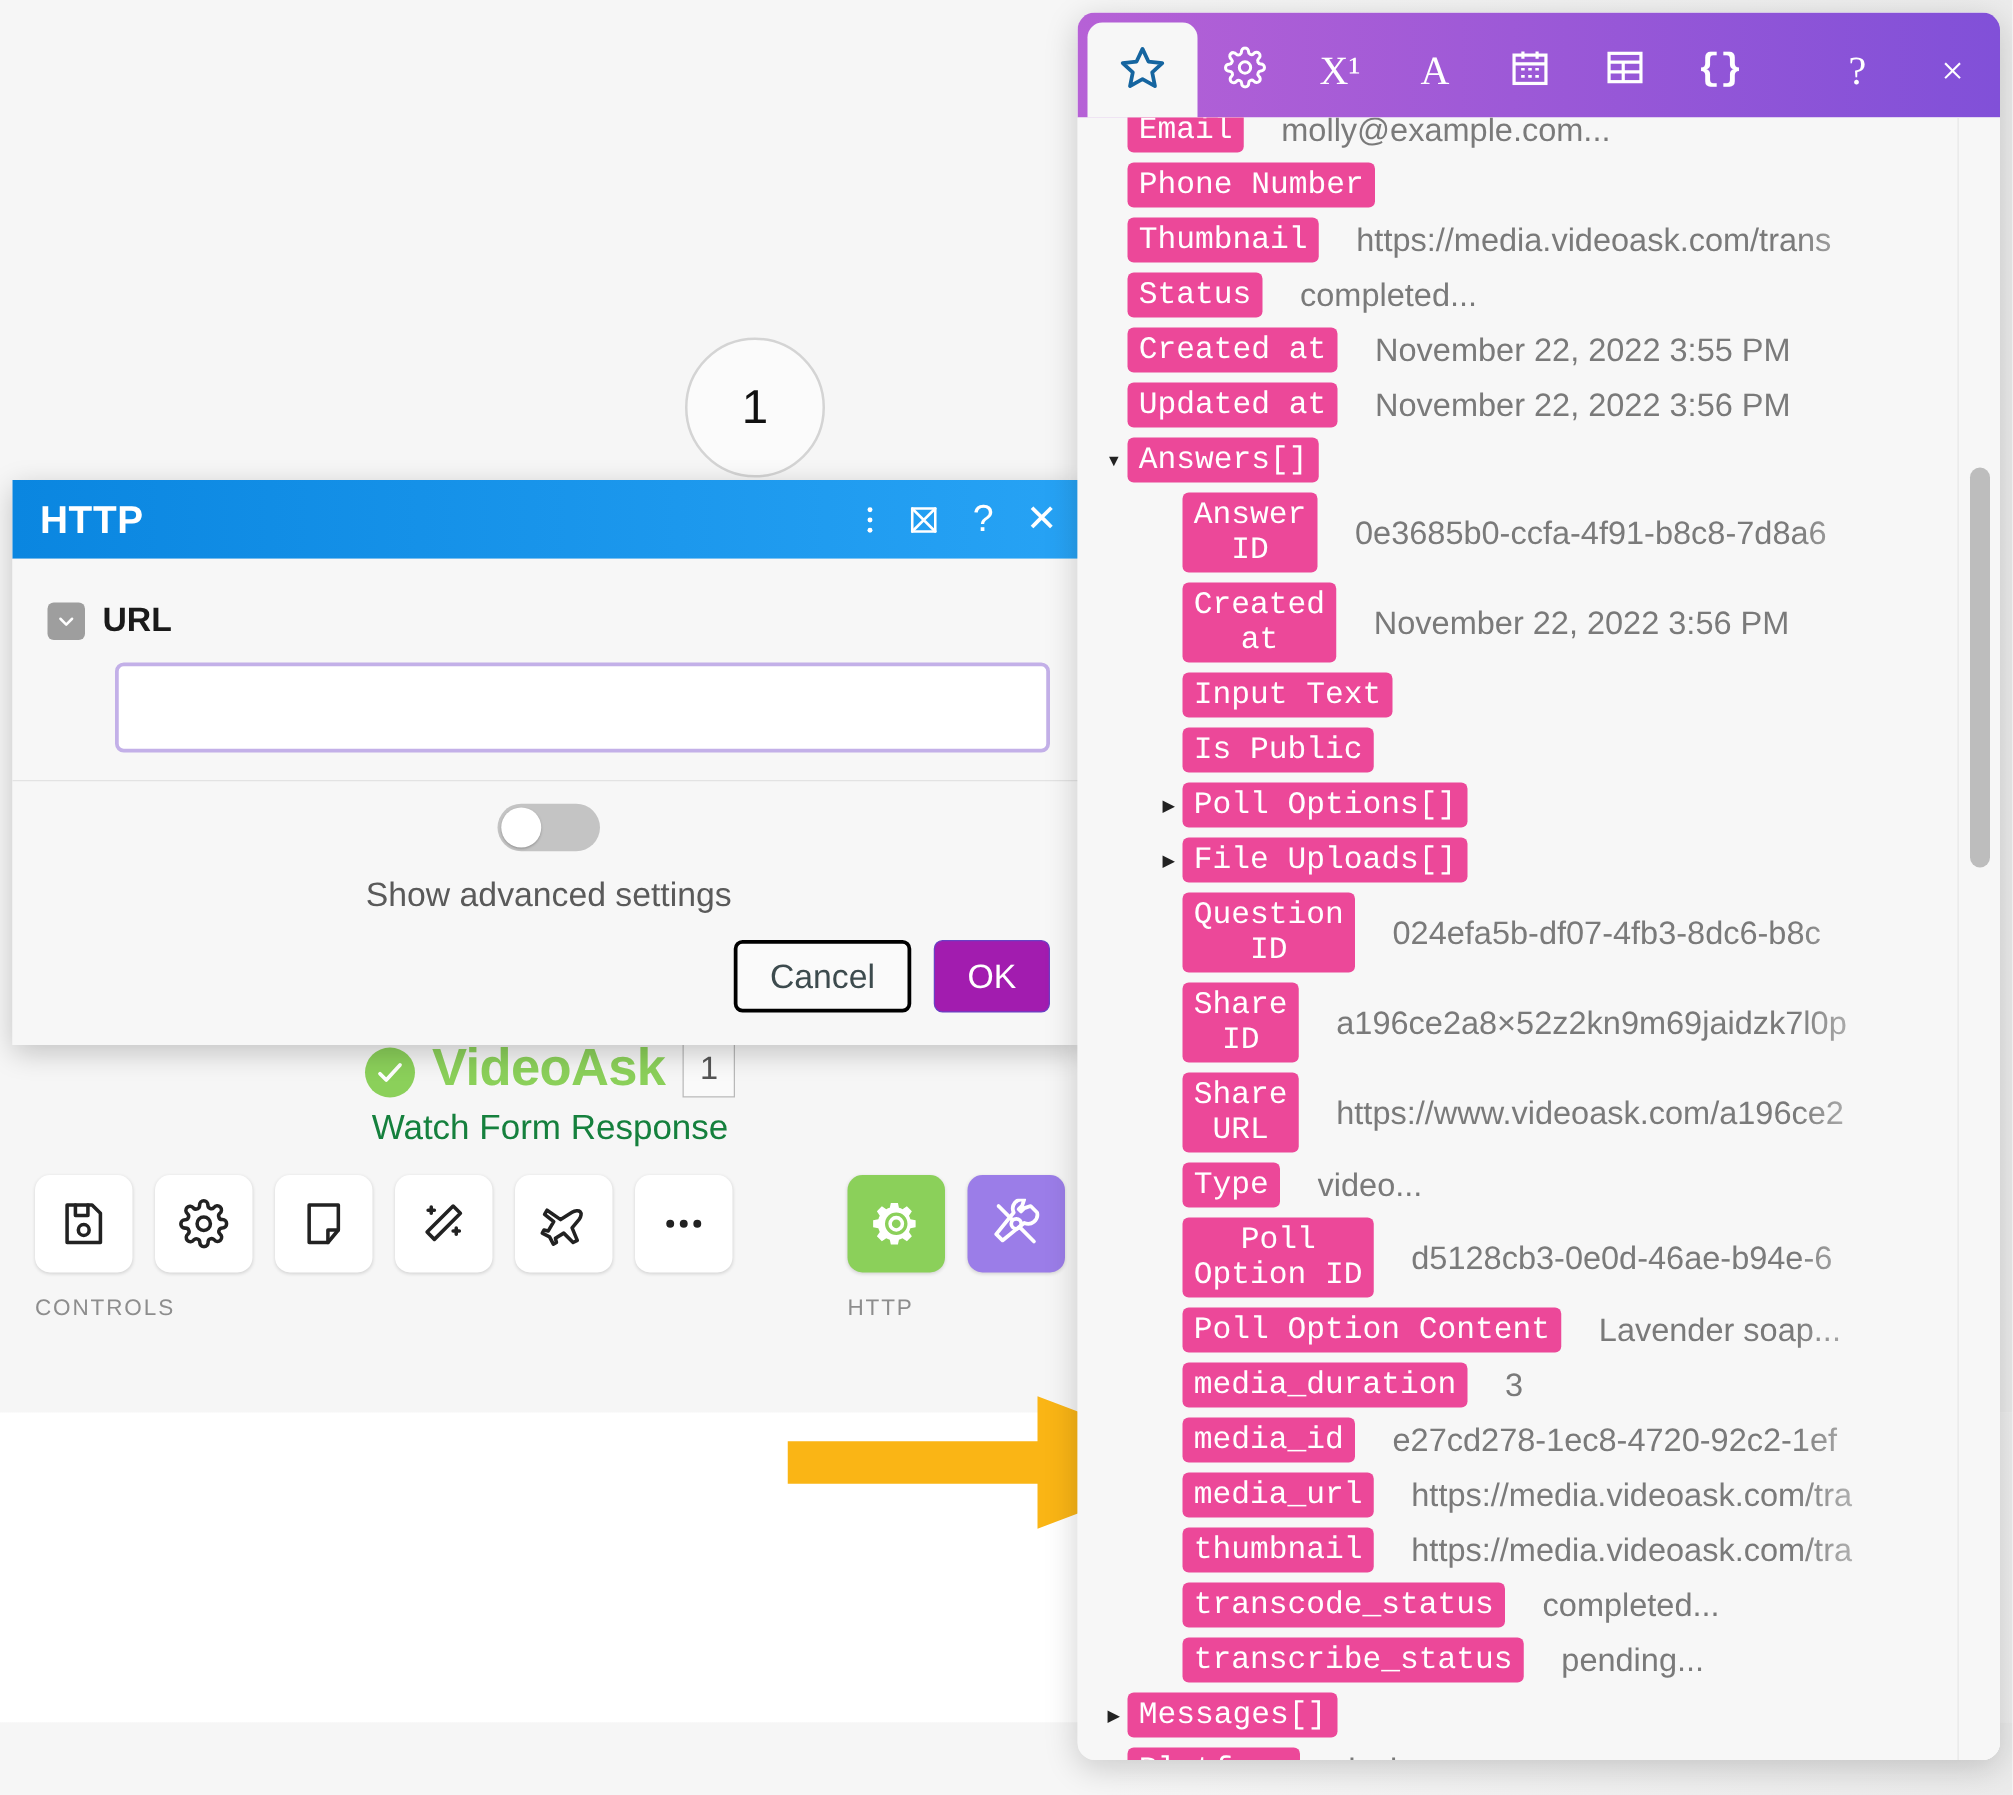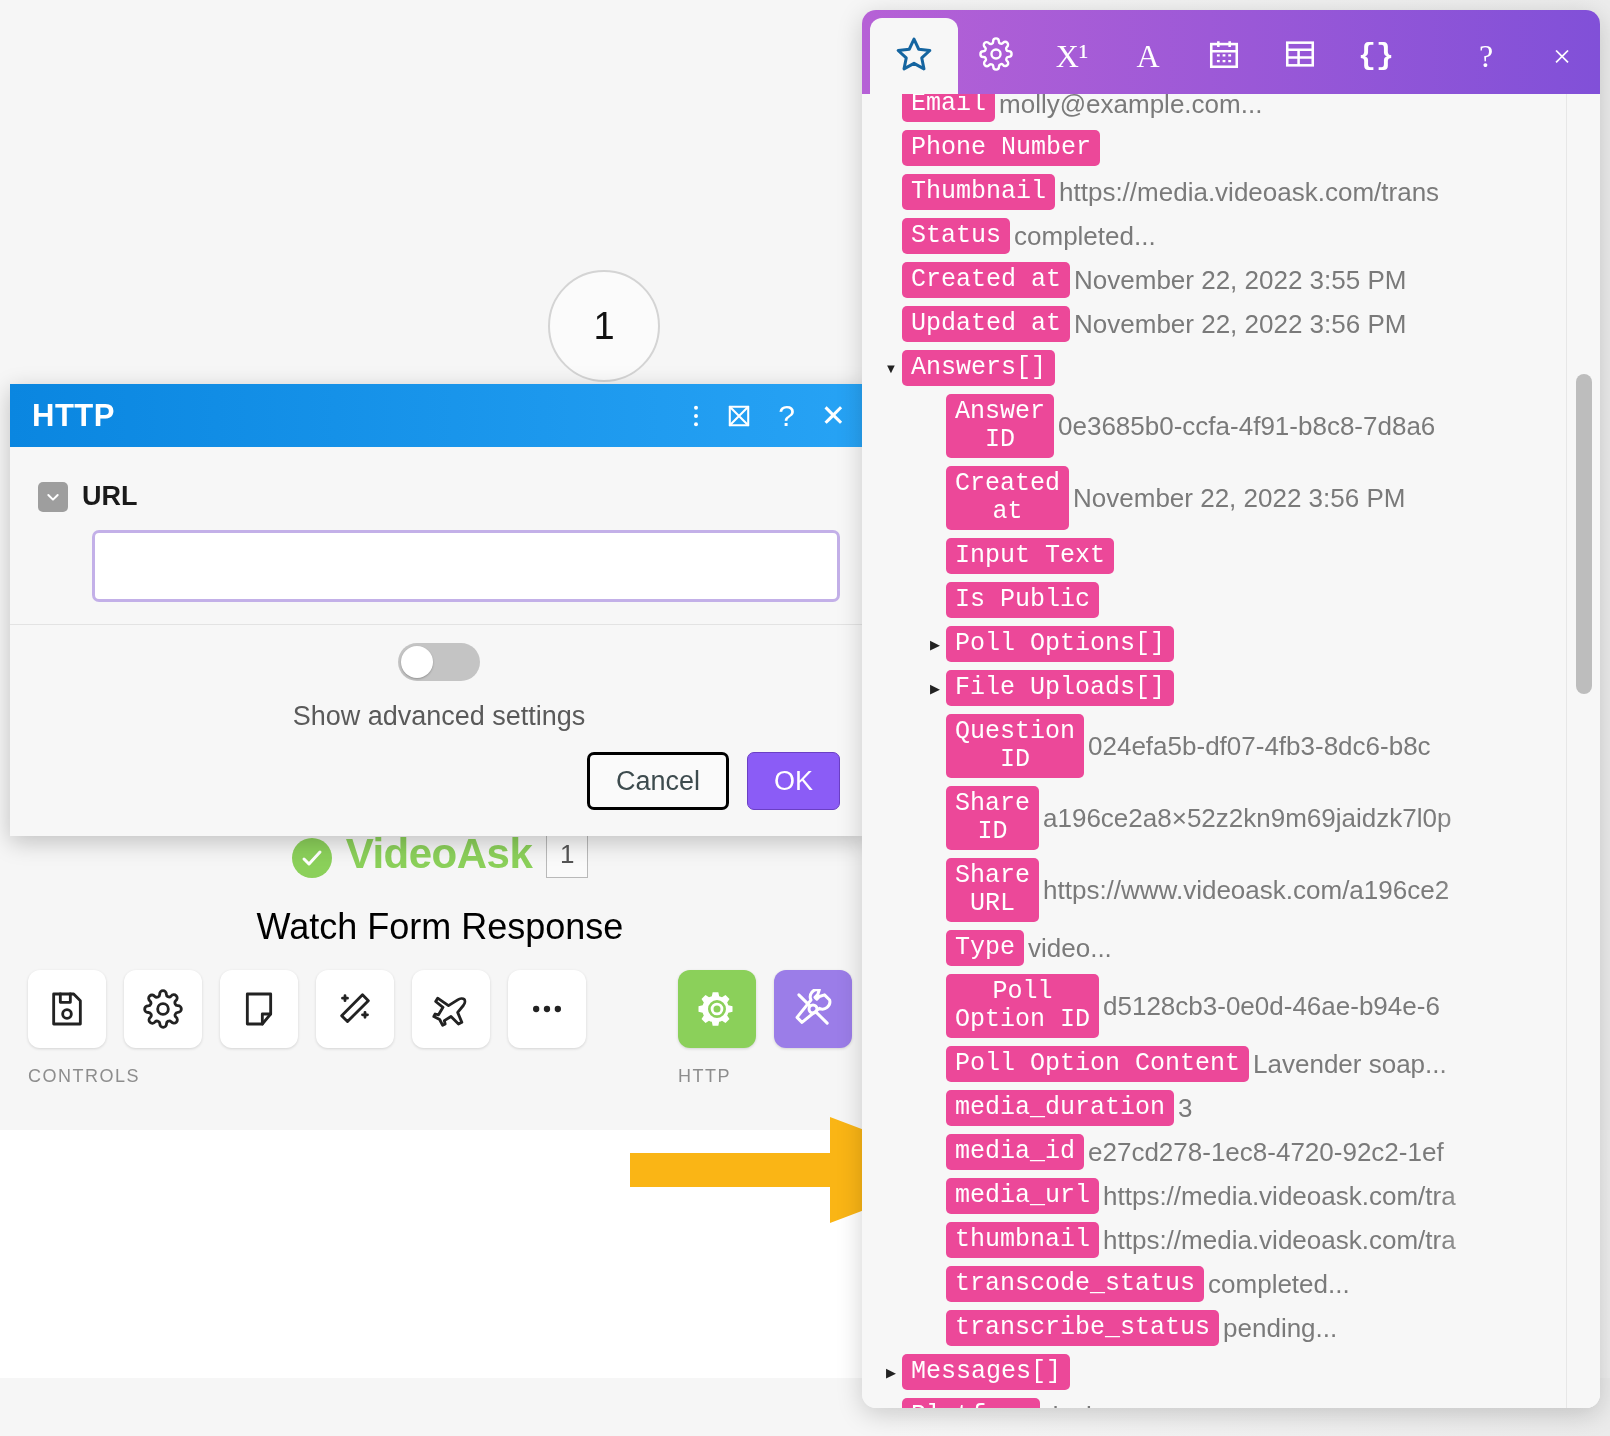--- a/index.html
+++ b/index.html
@@ -47,21 +47,21 @@
     font-size: 42px; font-weight: bold; color: #8bd05a;
     letter-spacing: -0.5px;
   }
   .module-index {
     border: 1px solid #b9b9b9; background: #fafafa;
     min-width: 42px; height: 48px; padding: 0 10px;
     display: flex; align-items: center; justify-content: center;
     font-size: 26px; color: #555;
   }
   .module-sub {
-    text-align: center; font-size: 36px; color: #000000; margin-top: 28px;
+    text-align: center; font-size: 28px; color: #15803d; margin-top: 8px;
   }
   .module-rows {
     display: flex; align-items: flex-start; margin-top: 22px; padding: 0 28px;
   }
   .icon-group { display: flex; gap: 18px; }
   .icon-tile {
     width: 78px; height: 78px; border-radius: 12px;
     background: #ffffff; box-shadow: 0 1px 3px rgba(0,0,0,.14);
     display: flex; align-items: center; justify-content: center;
   }
@@ -125,21 +125,21 @@
     border-radius: 50%; background: #fff; box-shadow: 0 1px 2px rgba(0,0,0,.25);
   }
   .toggle-label { font-size: 27px; color: #5a5a5a; }
   .footer-buttons { margin-left: auto; display: flex; gap: 18px; }
   .btn {
     height: 58px; padding: 0 26px; border-radius: 7px; font-size: 27px;
     display: flex; align-items: center; justify-content: center; cursor: pointer;
     font-family: "Liberation Sans", sans-serif;
   }
   .btn-cancel { background: #fafafa; border: 3px solid #000000; color: #3d4b4e; }
-  .btn-ok { background: #8b5cf6; border: 1px solid #6b3fc4; color: #fff; min-width: 76px; }
+  .btn-ok { background: #a21caf; border: 1px solid #6b3fc4; color: #fff; min-width: 76px; }
 
   
   .arrow-anno { position: absolute; left: 630px; top: 1105px; width: 340px; height: 130px; }
 
   
   .panel {
     position: absolute; left: 862px; top: 10px; width: 738px; height: 1398px;
     background: #f7f7f7; border-radius: 14px;
     box-shadow: 0 6px 26px rgba(0,0,0,.18);
     overflow: hidden;
@@ -180,21 +180,21 @@
   }
   .twisty.empty { visibility: hidden; }
   .tag {
     background: #ec4899; color: #fff; border-radius: 5px;
     font-family: "Liberation Mono", monospace; font-size: 25px;
     padding: 4px 9px; line-height: 1.12; white-space: pre-line;
     display: inline-block;
   }
   .tag.two-line { max-width: 168px; }
   .val {
-    margin-left: 4px; font-size: 26px; color: #7a7a7a;
+    margin-left: 30px; font-size: 26px; color: #7a7a7a;
     font-family: "Liberation Sans", sans-serif; overflow: hidden;
   }
   .indent-1 { padding-left: 0px; }
   .indent-2 { padding-left: 44px; }
 
   .fade-right {
     position: absolute; right: 34px; top: 0; width: 130px; height: 100%;
     background: linear-gradient(to right, rgba(247,247,247,0) 0%, rgba(247,247,247,1) 82%);
     pointer-events: none;
   }

